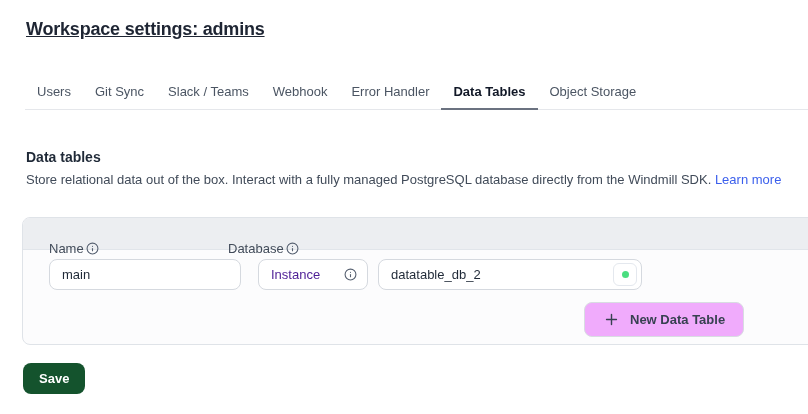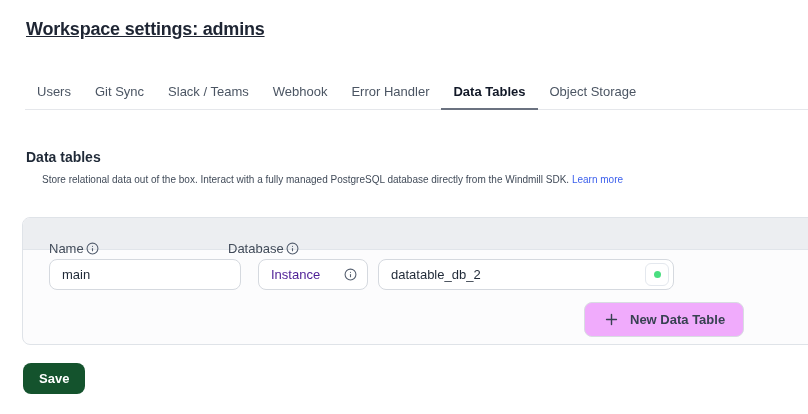--- a/index.html
+++ b/index.html
@@ -43,22 +43,22 @@
   }
 
   
   .section-heading {
     margin: 39px 0 0 26px;
     font-size: 14px;
     font-weight: 700;
     color: #1f2937;
   }
   .section-desc {
-    margin: 7px 26px 0 42px;
-    font-size: 10px;
+    margin: 7px 26px 0 26px;
+    font-size: 13px;
     line-height: 15px;
     color: #414b59;
     white-space: nowrap;
   }
   .learn-more {
     color: #3b5fec;
     text-decoration: none;
     cursor: pointer;
   }
 
@@ -112,21 +112,21 @@
     display: flex;
     align-items: center;
     justify-content: space-between;
     padding: 0 10px 0 12px;
     font-size: 13px;
     color: #4c1d95;
     cursor: pointer;
   }
 
   .db-wrap { position: relative; margin-left: 10px; }
-  .db-input { width: 296px; padding-right: 32px; }
+  .db-input { width: 264px; padding-right: 32px; }
   .status-badge {
     position: absolute;
     top: 4px;
     right: 5px;
     width: 24px;
     height: 23px;
     border: 1px solid #e4e8ee;
     border-radius: 6px;
     background: #ffffff;
     display: flex;

